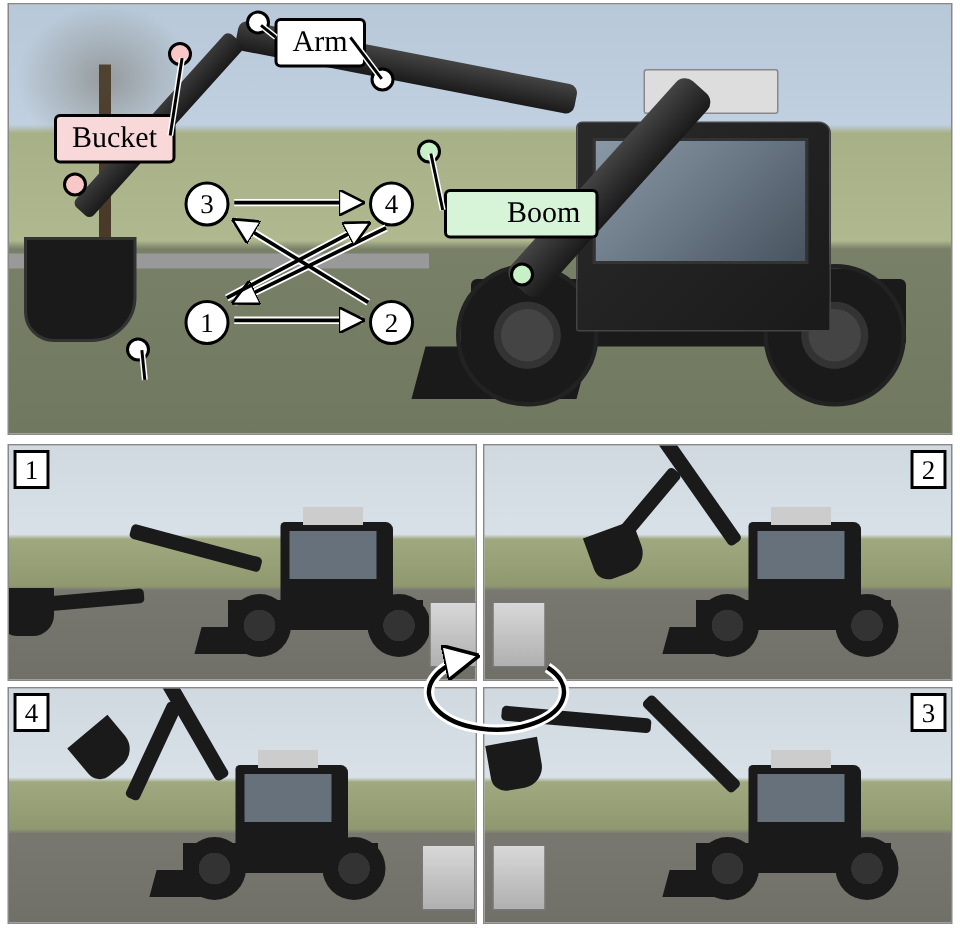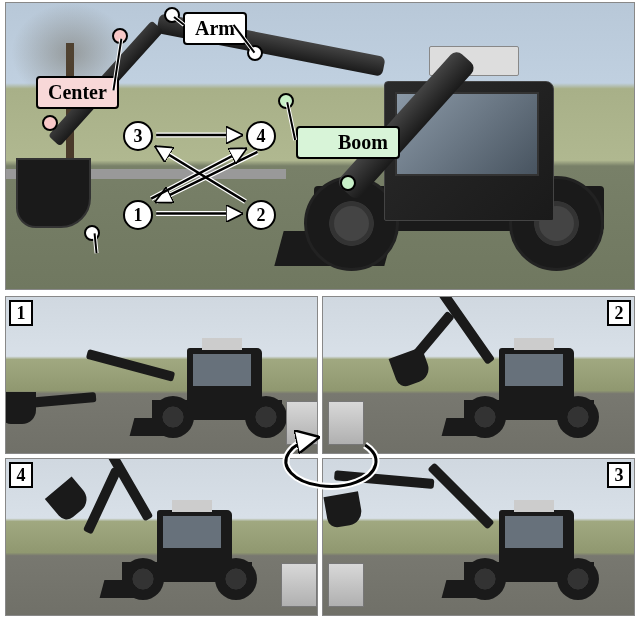--- a/index.html
+++ b/index.html
@@ -1,18 +1,18 @@
 <!DOCTYPE html>
 <html><head>
 <meta charset="utf-8">
 <style>
   * { box-sizing: border-box; margin: 0; padding: 0; }
   body { width: 640px; height: 619px; font-family: Georgia, 'Times New Roman', serif; background: #fff; }
   
-  .figure { width: 512px; height: 619px; position: relative; font-weight: bold; }
+  .figure { width: 512px; height: 619px; position: relative; }
   
   
   .panel-top {
     position: absolute;
     left: 5px; top: 2px;
     width: 630px; height: 288px;
     background: linear-gradient(to bottom, 
       #b8c8d8 0%, #c0d0e0 28%, 
       #a8b088 30%, #b0b890 55%,
       #788068 57%, #707860 100%);
@@ -337,21 +337,21 @@
     <div class="joint j-arm" style="left:158px;top:4px"></div>
     <div class="joint j-arm" style="left:241px;top:42px"></div>
     <div class="joint j-boom" style="left:272px;top:90px"></div>
     <div class="joint j-boom" style="left:334px;top:172px"></div>
     <div class="joint j-bucket" style="left:106px;top:25px"></div>
     <div class="joint j-bucket" style="left:36px;top:112px"></div>
     <div class="joint j-tcp" style="left:78px;top:222px"></div>
 
     <div class="label arm" style="left:177px;top:9px">Arm</div>
     <div class="label boom" style="left:290px;top:123px">Boom</div>
-    <div class="label bucket" style="left:30px;top:73px">Center</div>
+    <div class="label bucket" style="left:30px;top:73px">Bucket</div>
 
     <div class="node" style="left:117px;top:197px">1</div>
     <div class="node" style="left:240px;top:197px">2</div>
     <div class="node" style="left:117px;top:118px">3</div>
     <div class="node" style="left:240px;top:118px">4</div>
 
     <svg class="arrow-overlay" viewBox="0 0 630 288">
       <defs>
         <marker id="ah" viewBox="0 0 10 10" refX="9" refY="5" markerWidth="7" markerHeight="7" orient="auto-start-reverse">
           <path d="M0 0 L10 5 L0 10 z" fill="#fff" stroke="#000" stroke-width="1"></path>

